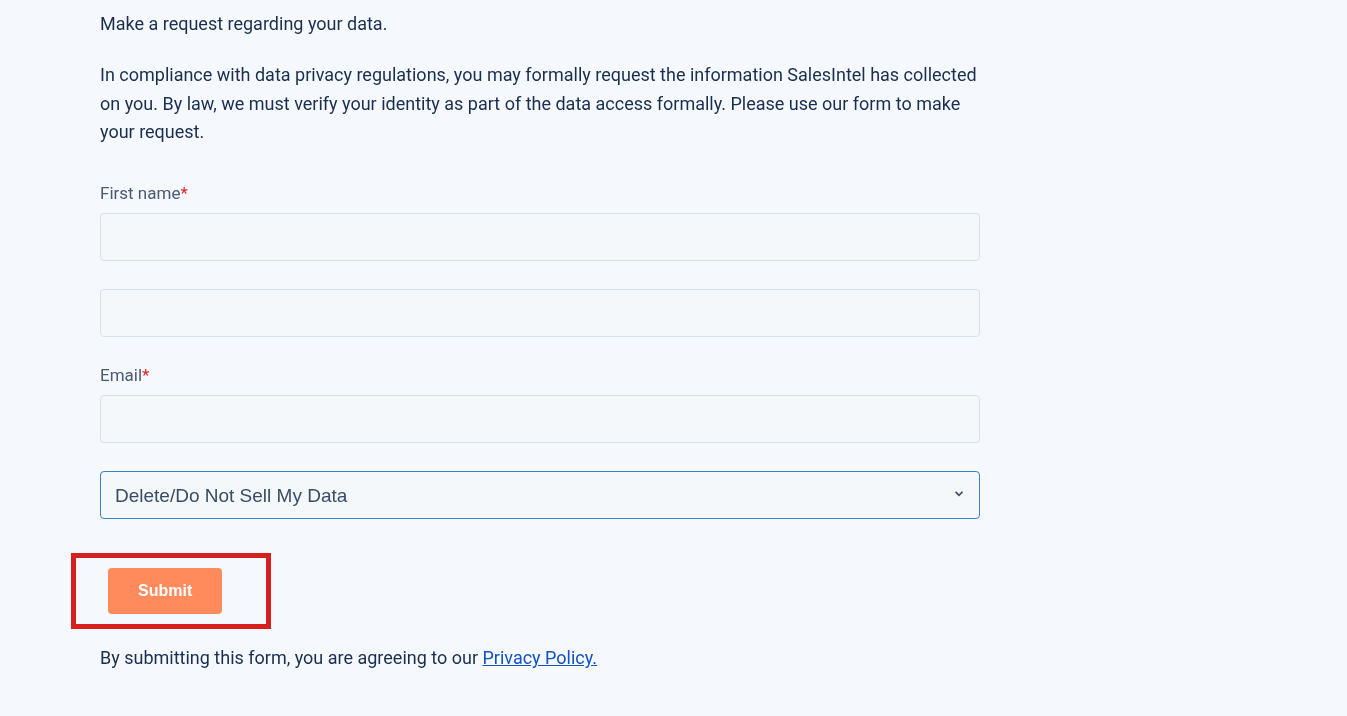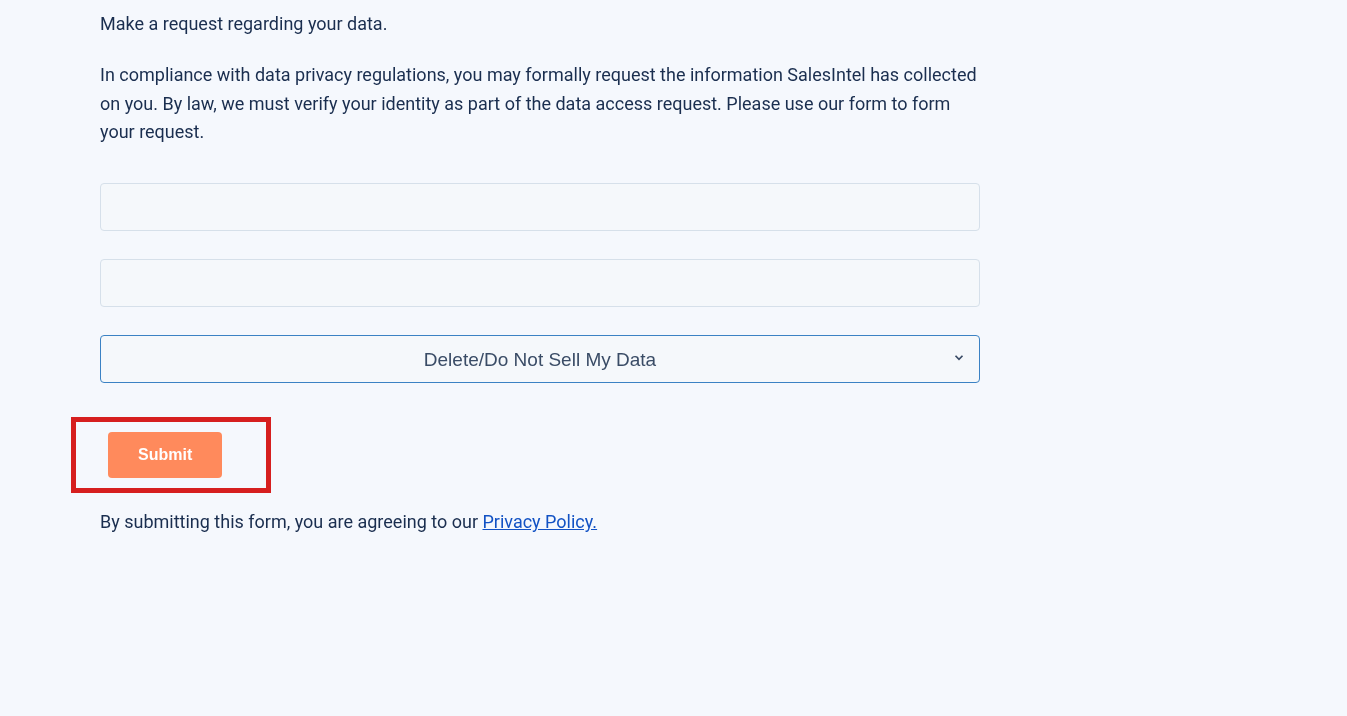--- a/index.html
+++ b/index.html
@@ -60,21 +60,20 @@
     height: 48px;
     background: #f5f8fb;
     border: 1px solid #3b82c4;
     border-radius: 4px;
     font-size: 19px;
     padding: 0 14px;
     color: #3a4c66;
     -webkit-appearance: none;
     -moz-appearance: none;
     appearance: none;
-    text-align: center;
   }
   .chevron {
     position: absolute;
     right: 14px;
     top: 50%;
     transform: translateY(-50%);
     pointer-events: none;
     color: #3a4c66;
   }
   .submit-zone {
@@ -110,30 +109,39 @@
     text-decoration: underline;
   }
 </style>
 </head>
 <body>
 
 <div class="page">
 
   <p class="intro">Make a request regarding your data.</p>
 
-  <p class="desc">In compliance with data privacy regulations, you may formally request the information SalesIntel has collected on you. By law, we must verify your identity as part of the data access request. Please use our form to form your request.</p>
+  <p class="desc">In compliance with data privacy regulations, you may formally request the information SalesIntel has collected on you. By law, we must verify your identity as part of the data access formally. Please use our form to make your request.</p>
 
   <div class="field-group">
+    <label class="field-label">
+      <span>First name</span><span class="req">*</span>
+    </label>
     <input type="text" class="text-input" value="" style="">
   </div>
 
   <div class="field-group">
     <input type="text" class="text-input" value="" style="">
   </div>
 
+  <div class="field-group">
+    <label class="field-label">
+      <span>Email</span><span class="req">*</span>
+    </label>
+    <input type="text" class="text-input" value="" style="">
+  </div>
 
   <div class="field-group">
     <div class="select-wrap">
       <select class="select-input">
         <option>Delete/Do Not Sell My Data</option>
       </select>
       <span class="chevron">
         <svg width="14" height="14" viewBox="0 0 24 24" fill="none" stroke="currentColor" stroke-width="3">
             <polyline points="6 9 12 15 18 9"></polyline>
           </svg>

